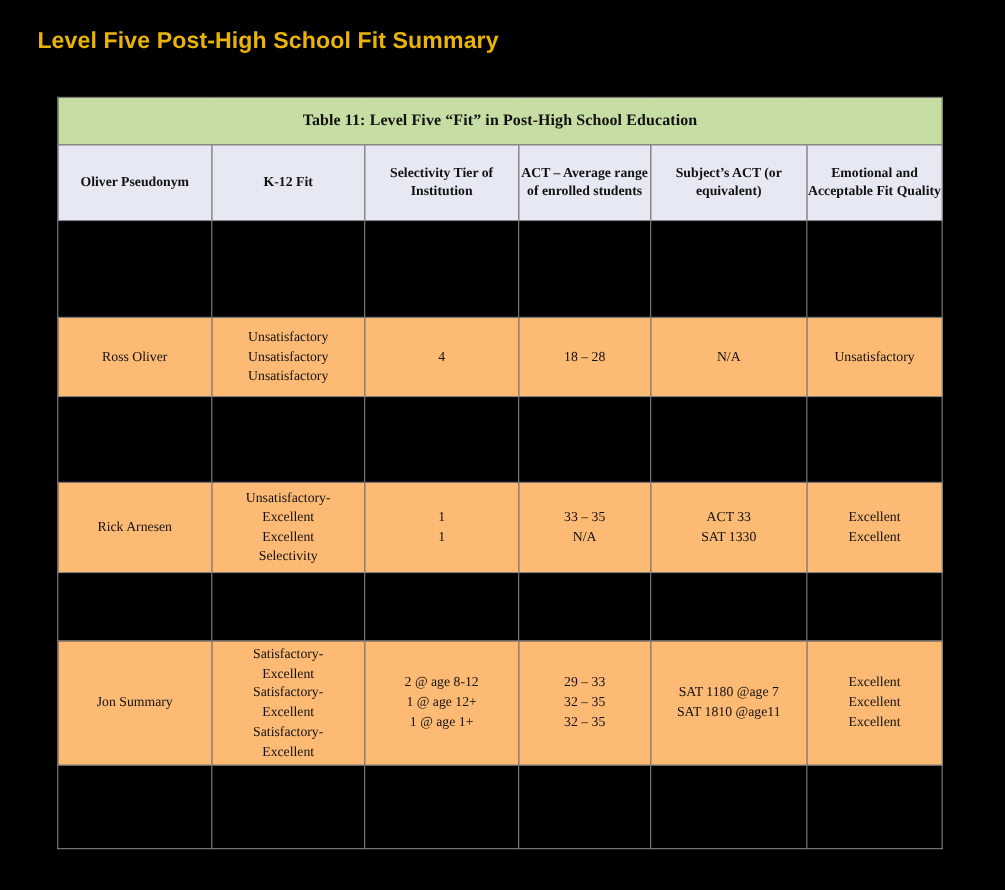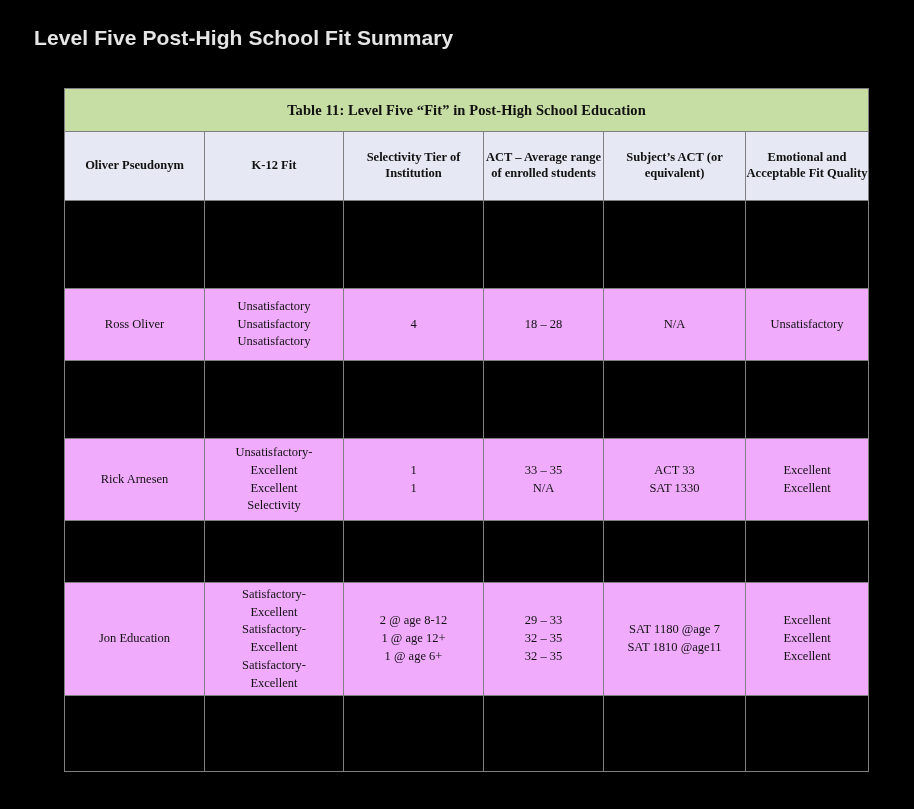--- a/index.html
+++ b/index.html
@@ -16,27 +16,27 @@
   }
 
   .page-title {
     position: absolute;
     left: 34px;
     top: 26px;
     font-family: "Liberation Sans", "DejaVu Sans", sans-serif;
     font-size: 21px;
     font-weight: 600;
     letter-spacing: 0.1px;
-    color: #e5e5e5;
+    color: #eab308;
     white-space: nowrap;
   }
 
   .table-wrap {
     position: absolute;
-    left: 64px;
+    left: 52px;
     top: 88px;
     width: 804px;
     height: 712px;
   }
 
   table.fit-table {
     width: 804px;
     height: 684px;
     border-collapse: collapse;
     table-layout: fixed;
@@ -72,21 +72,21 @@
   }
 
   
   .spacer-cell {
     background: #000000;
     border: 1px solid #808080;
   }
 
   
   .data-cell {
-    background: #f0abfc;
+    background: #fdba74;
     font-size: 12.5px;
     color: #111111;
     line-height: 1.42;
     padding: 4px 5px;
   }
 
   .stack {
     display: block;
   }
   .stack span {
@@ -218,36 +218,36 @@
       <tr style="height:62px">
         <td class="spacer-cell"></td>
         <td class="spacer-cell"></td>
         <td class="spacer-cell"></td>
         <td class="spacer-cell"></td>
         <td class="spacer-cell"></td>
         <td class="spacer-cell"></td>
       </tr>
 
       <tr style="height:113px">
-        <td class="data-cell">Jon Education</td>
+        <td class="data-cell">Jon Summary</td>
         <td class="data-cell">
             <span class="stack">
               <span>Satisfactory-</span>
               <span>Excellent</span>
               <span>Satisfactory-</span>
               <span>Excellent</span>
               <span>Satisfactory-</span>
               <span>Excellent</span>
             </span>
           </td>
         <td class="data-cell">
             <span class="stack">
               <span>2 @ age 8-12</span>
               <span>1 @ age 12+</span>
-              <span>1 @ age 6+</span>
+              <span>1 @ age 1+</span>
             </span>
           </td>
         <td class="data-cell">
             <span class="stack">
               <span>29 – 33</span>
               <span>32 – 35</span>
               <span>32 – 35</span>
             </span>
           </td>
         <td class="data-cell">

